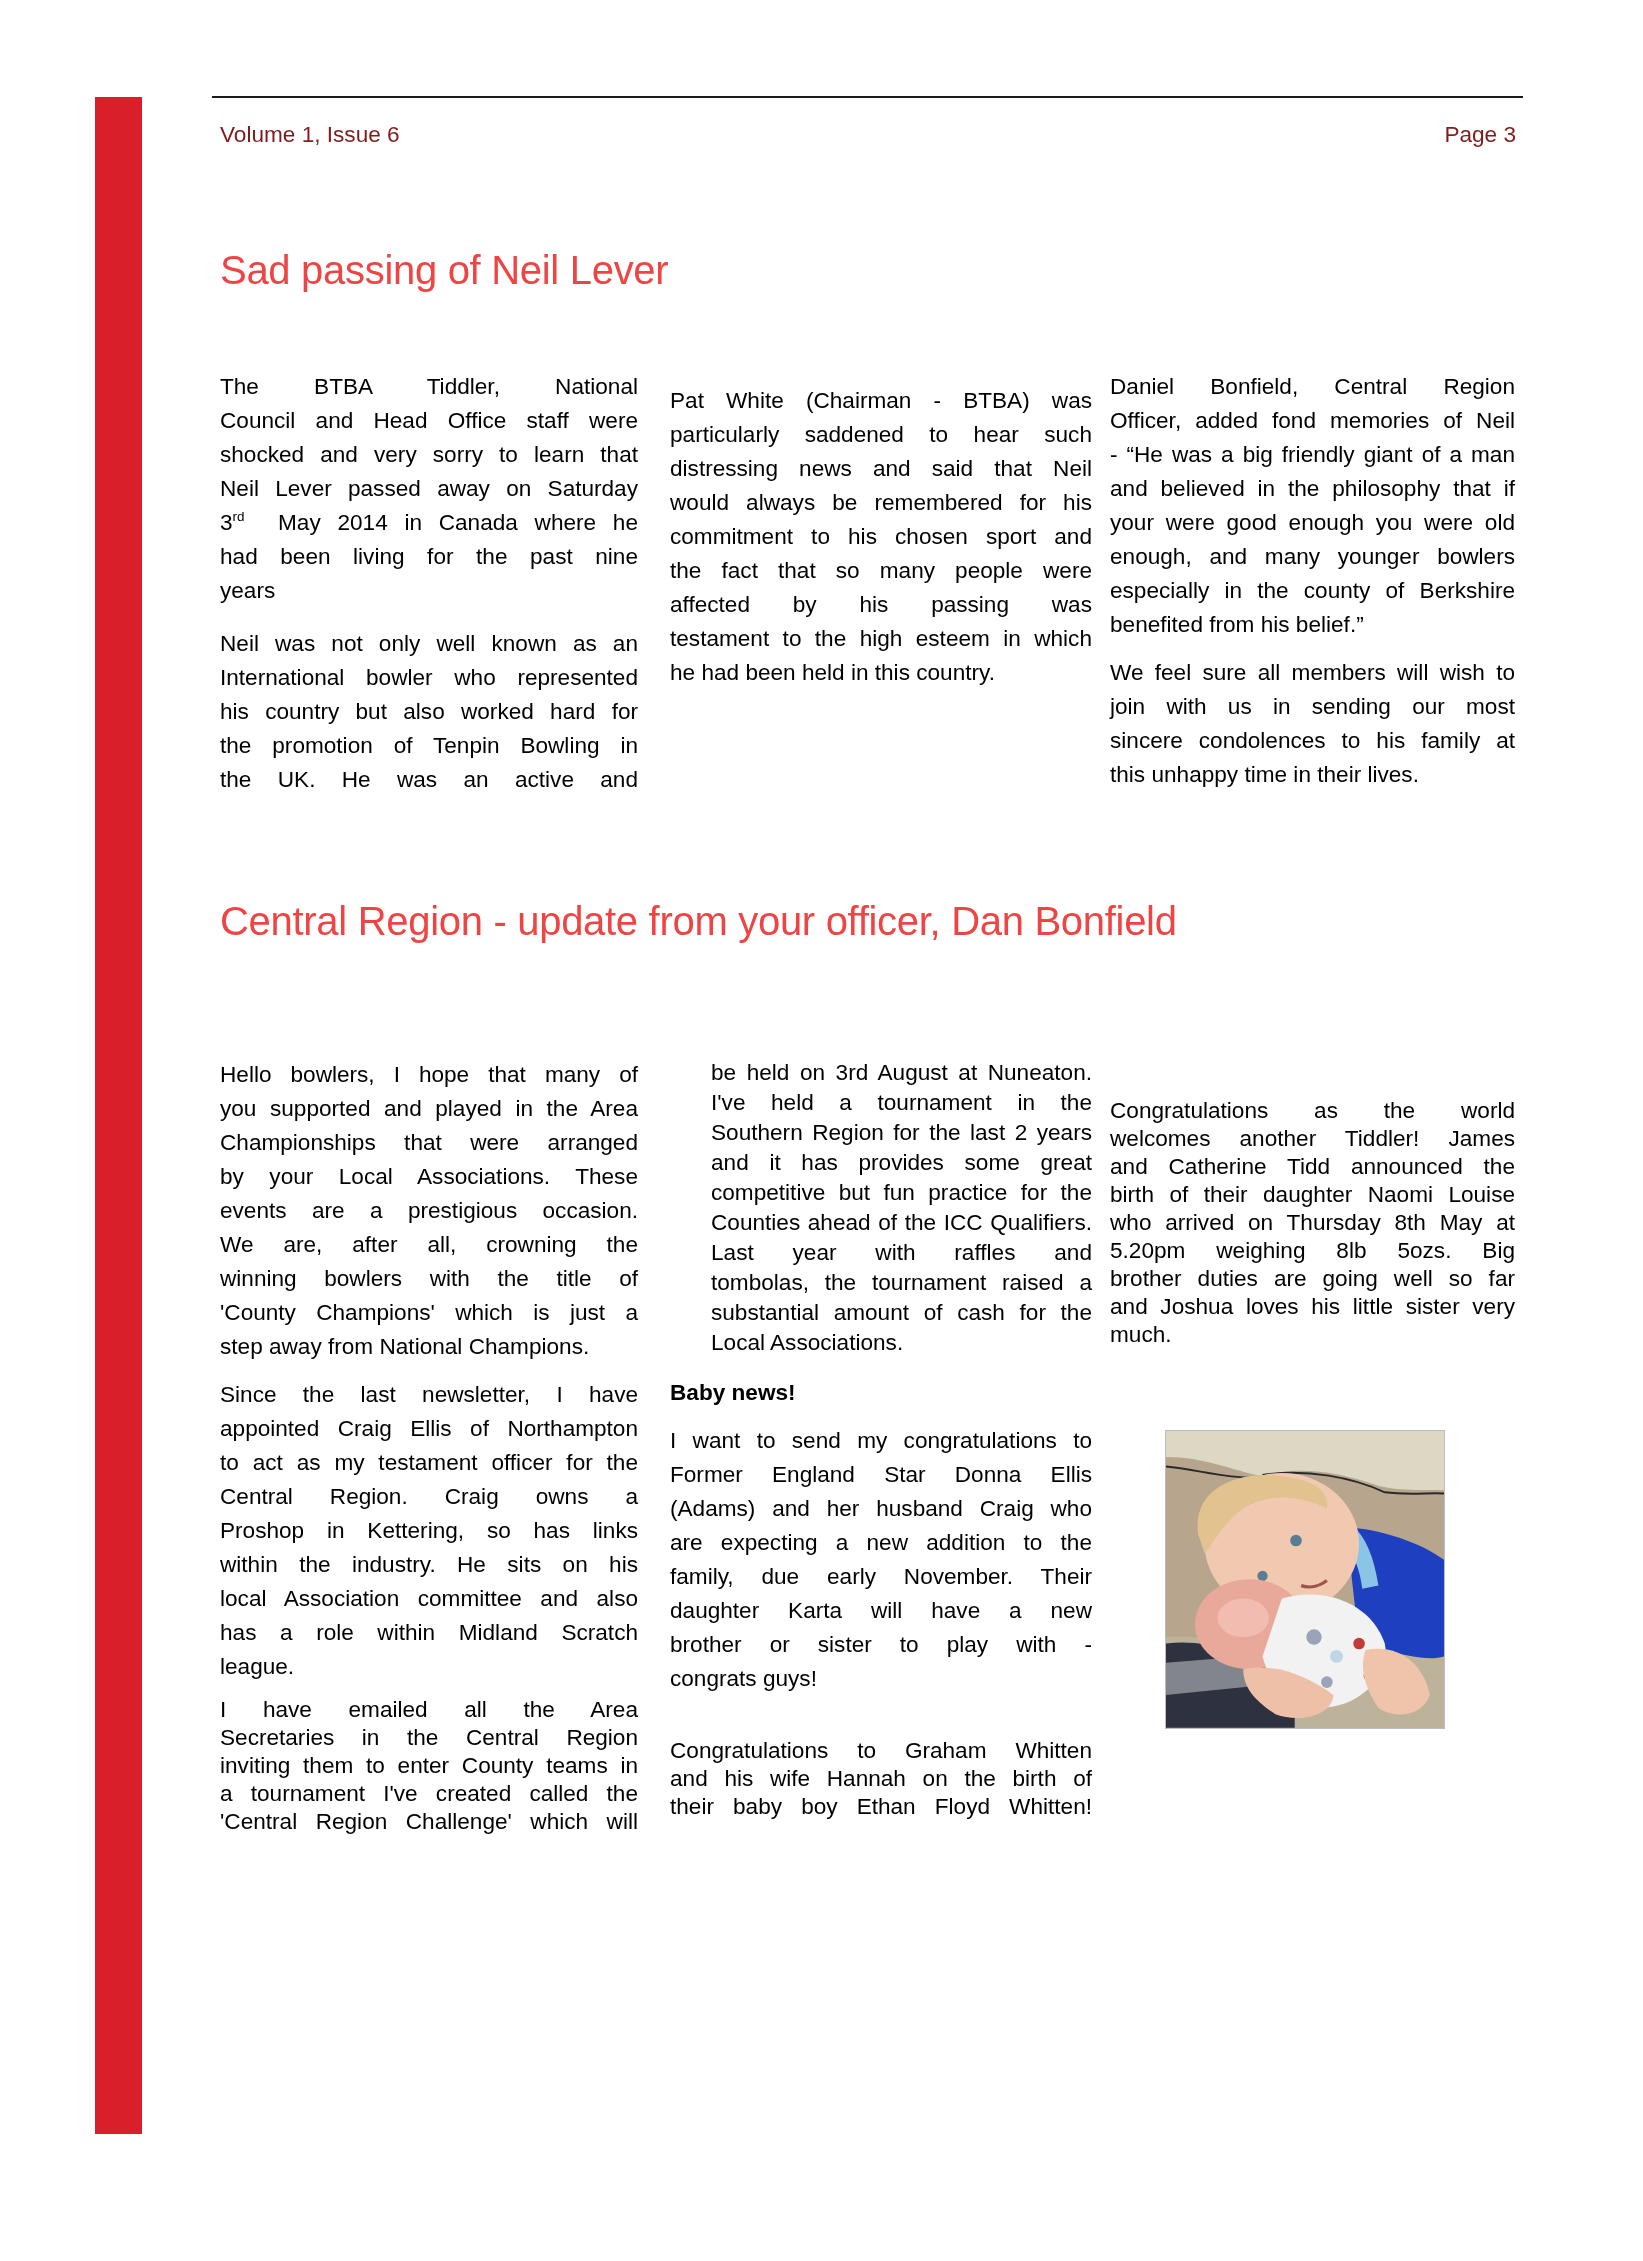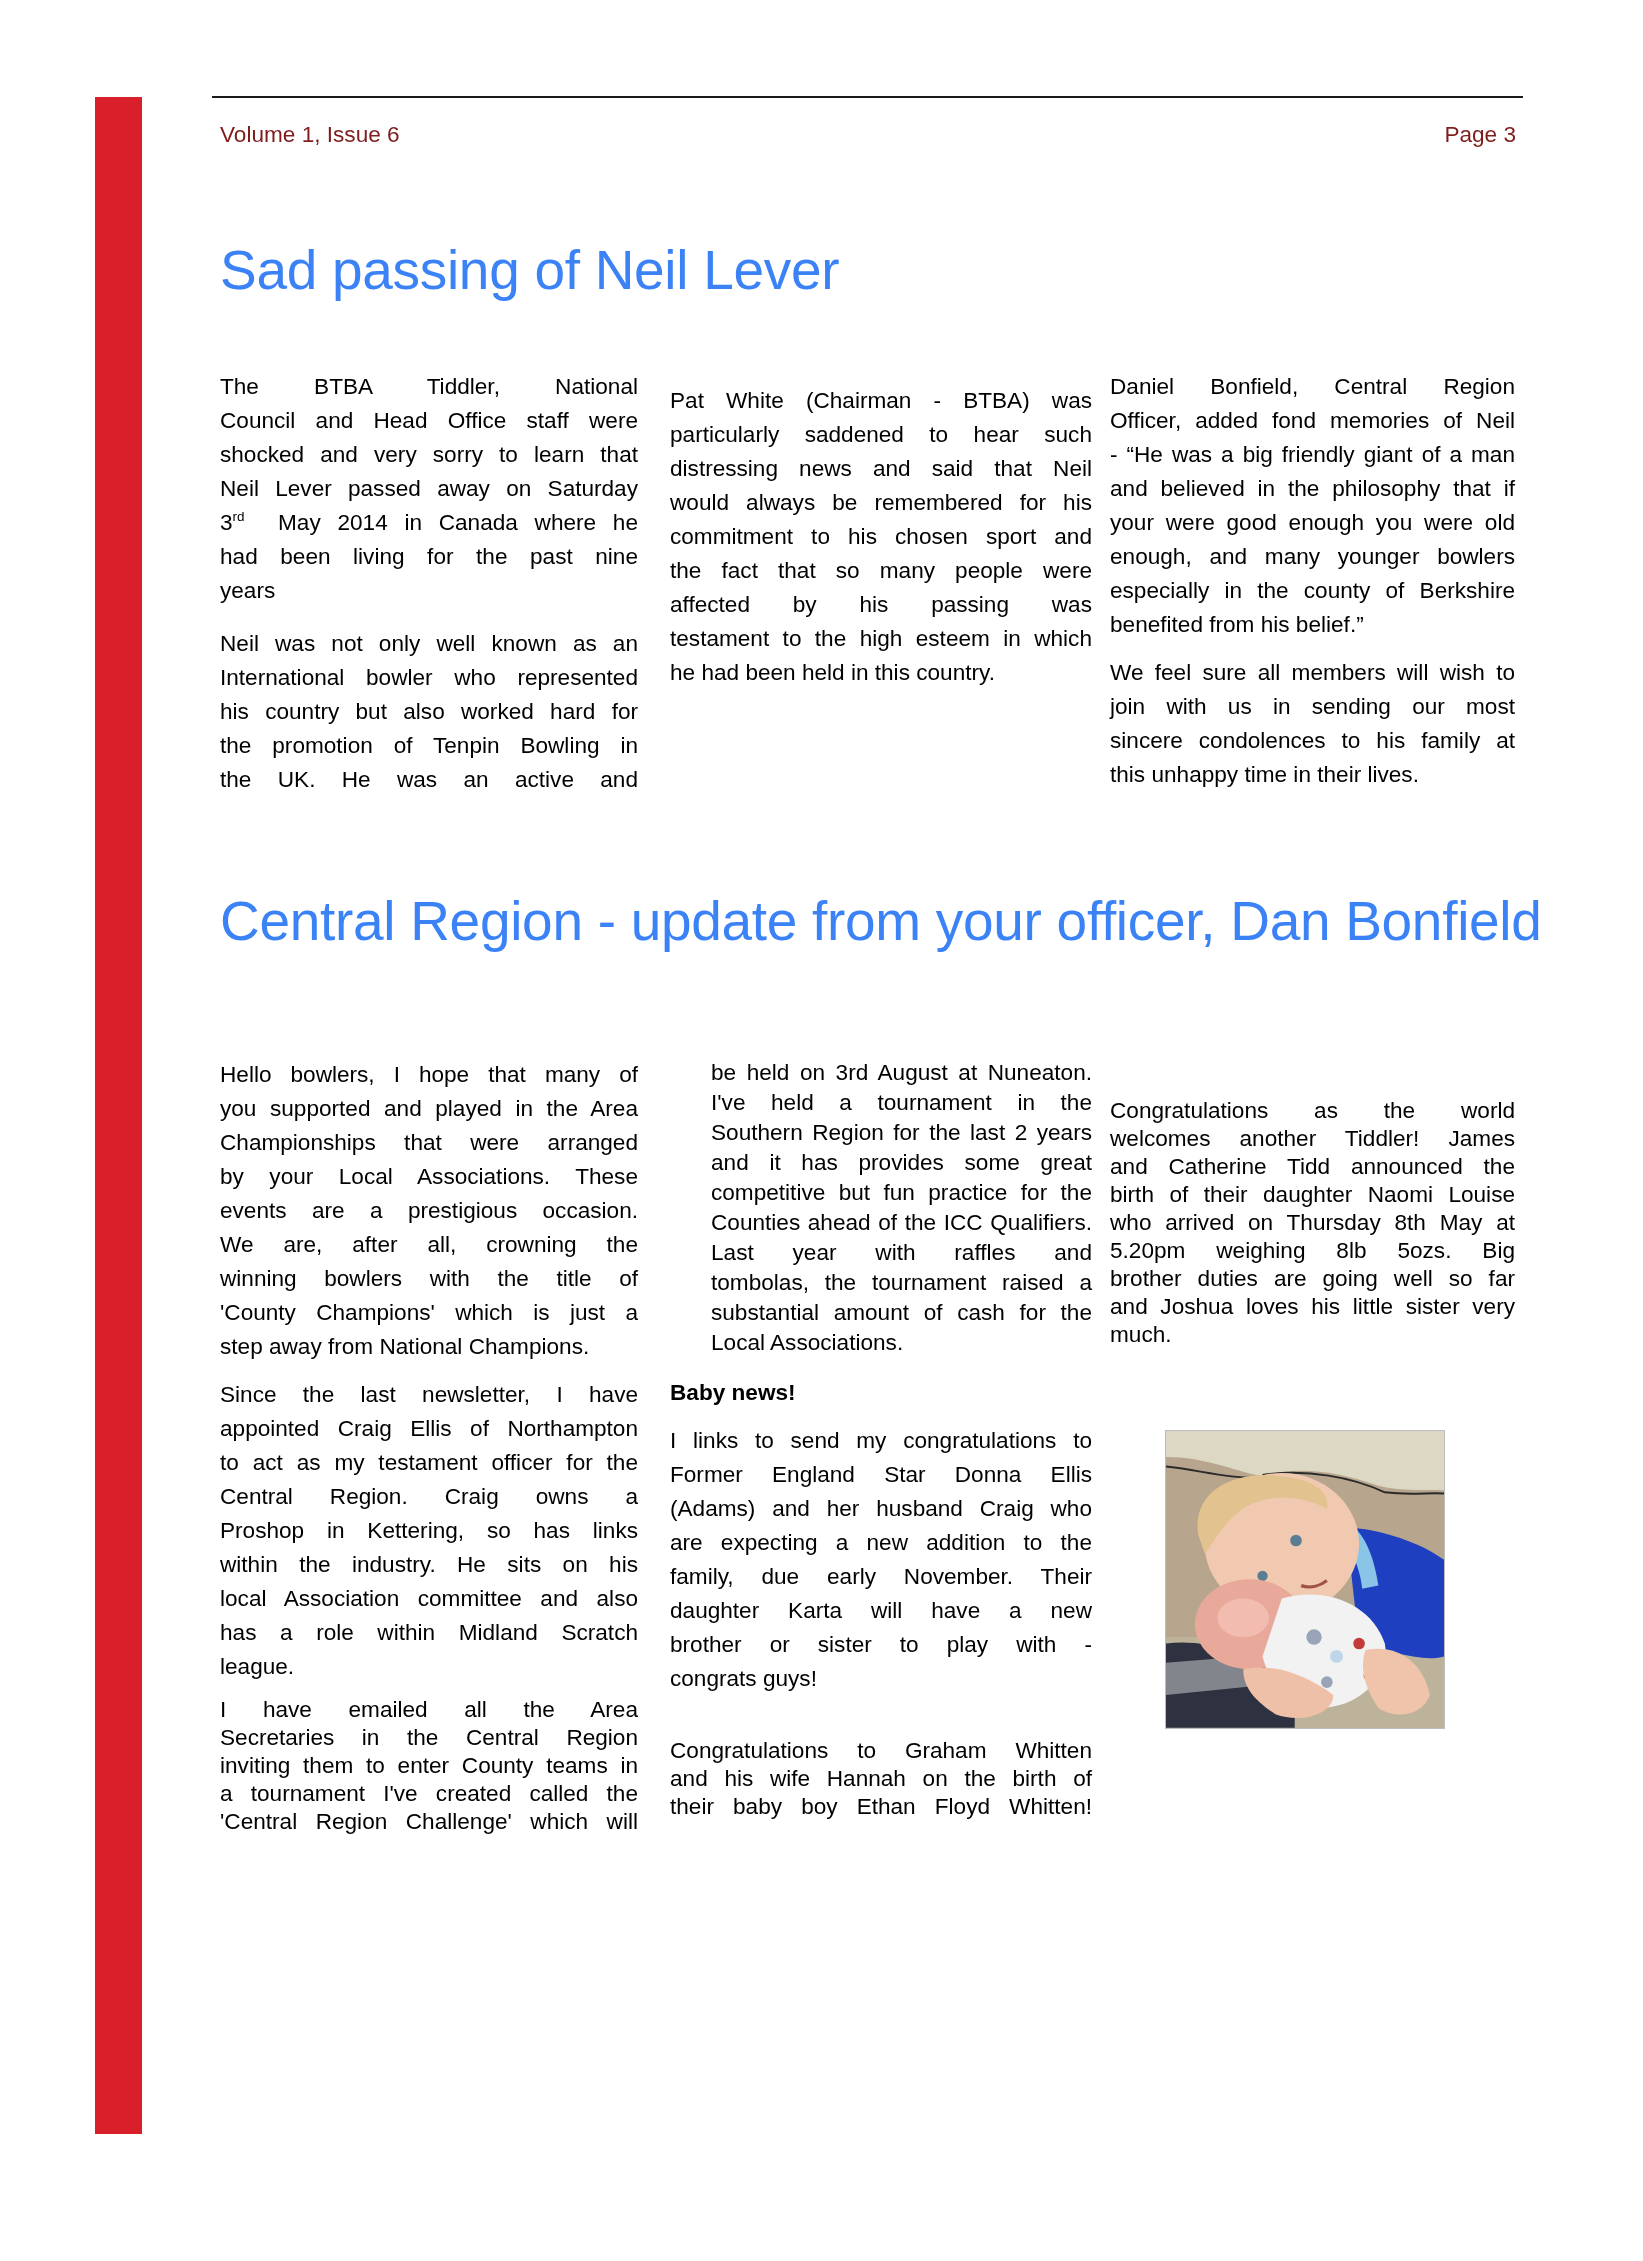--- a/index.html
+++ b/index.html
@@ -3,21 +3,21 @@
 <meta charset="utf-8">
 <style>
   html, body { margin: 0; padding: 0; background: #ffffff; }
   body { width: 1644px; height: 2261px; position: relative; overflow: hidden;
          font-family: "Liberation Sans", sans-serif; color: #000; }
   .redbar { position: absolute; left: 95px; top: 97px; width: 47px; height: 2037px; background: #d91f2a; }
   .rule { position: absolute; left: 212px; top: 96px; width: 1311px; height: 1.9px; background: #1a1a1a; }
   .hdr { position: absolute; top: 121px; font-size: 22.6px; line-height: 28px; color: #7f1d1d; }
   .hdr-left { left: 220px; }
   .hdr-right { right: 128px; }
-  .h1 { position: absolute; left: 220px; font-size: 55px; line-height: 64px; color: #3b82f6; white-space: nowrap; letter-spacing: -0.3px; }
+  .h1 { position: absolute; left: 220px; font-size: 40px; line-height: 64px; color: #ef4444; white-space: nowrap; letter-spacing: -0.3px; }
   .col { position: absolute; font-size: 22.6px; }
   .line { display: block; white-space: nowrap; text-align: justify; text-align-last: justify; height: 34px; line-height: 34px; }
   .line.last { text-align-last: left; }
   .col1 { left: 220px; width: 418px; }
   .col2 { left: 670px; width: 422px; }
   .col3 { left: 1110px; width: 405px; }
   .tight .line { height: 28px; line-height: 28px; }
   .tight2 .line { height: 30px; line-height: 30px; margin-left: 41px; }
   .bold { font-weight: bold; }
   sup { font-size: 13.5px; line-height: 0; vertical-align: 9px; }
@@ -134,21 +134,21 @@
     <span class="line">Counties ahead of the ICC Qualifiers.</span>
     <span class="line">Last year with raffles and</span>
     <span class="line">tombolas, the tournament raised a</span>
     <span class="line">substantial amount of cash for the</span>
     <span class="line last">Local Associations.</span>
   </div>
   <div style="height:18px"></div>
   <div class="line last bold">Baby news!</div>
   <div style="height:14px"></div>
   <div>
-    <span class="line">I links to send my congratulations to</span>
+    <span class="line">I want to send my congratulations to</span>
     <span class="line">Former England Star Donna Ellis</span>
     <span class="line">(Adams) and her husband Craig who</span>
     <span class="line">are expecting a new addition to the</span>
     <span class="line">family, due early November. Their</span>
     <span class="line">daughter Karta will have a new</span>
     <span class="line">brother or sister to play with -</span>
     <span class="line last">congrats guys!</span>
   </div>
   <div style="height:41px"></div>
   <div class="tight">

